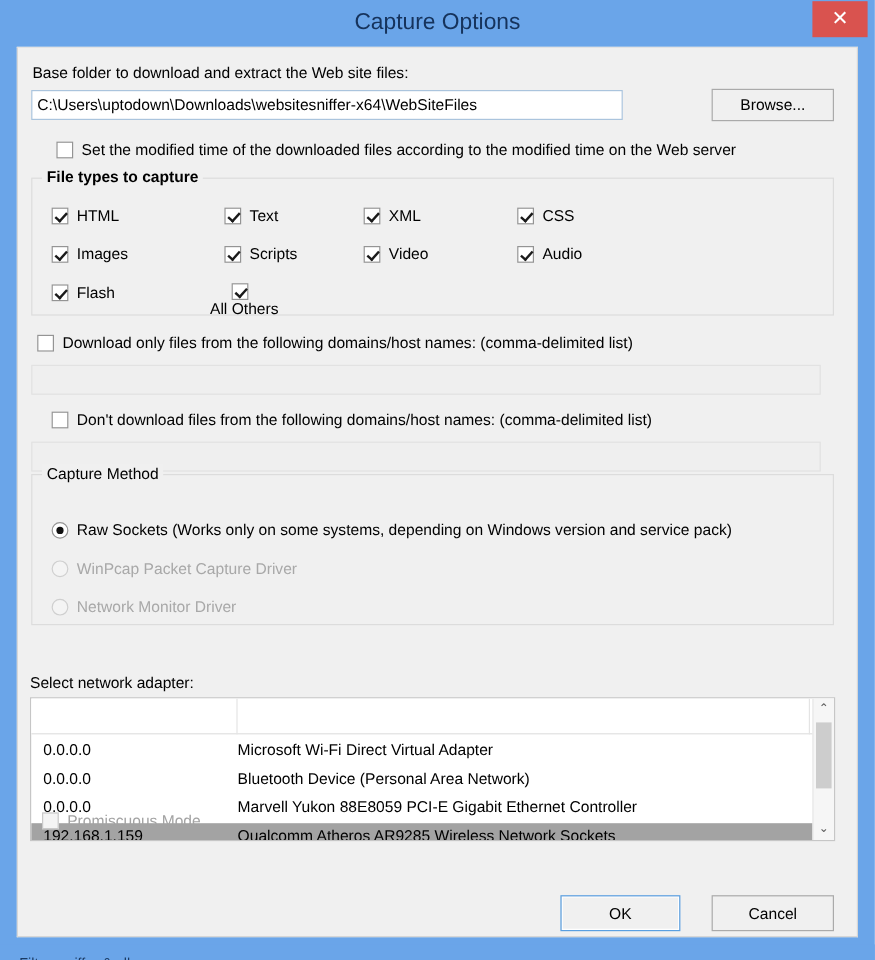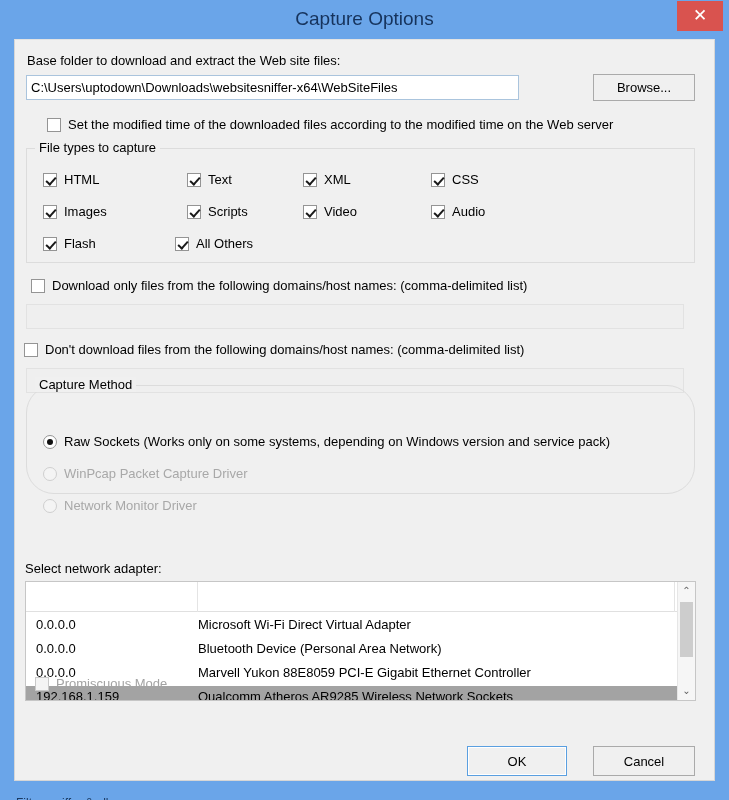--- a/index.html
+++ b/index.html
@@ -313,21 +313,21 @@
 
     <div class="txtbox" style="left:11px; top:35px; width:493px;" placeholder="">C:\Users\uptodown\Downloads\websitesniffer-x64\WebSiteFiles</div>
 
     <div class="btn" style="left:578px; top:34px; width:102px; height:27px;">Browse...</div>
 
     <div class="cb" style="left:16px; top:77px;padding-left:16px;">
       <span class="box"></span>
       <span class="cbtext">Set the modified time of the downloaded files according to the modified time on the Web server</span>
     </div>
 
-    <div class="group" style="left:11px; top:108px; width:669px; height:115px;">
+    <div class="group" style="left:11px; top:108px; width:669px; height:115px;font-weight:bold;">
       <div class="group-title">File types to capture</div>
     </div>
 
     <div class="cb" style="left:28px; top:132px;">
       <span class="box checked"></span>
       <span class="cbtext">HTML</span>
     </div>
     <div class="cb" style="left:172px; top:132px;">
       <span class="box checked"></span>
       <span class="cbtext">Text</span>
@@ -355,38 +355,38 @@
     </div>
     <div class="cb" style="left:416px; top:164px;">
       <span class="box checked"></span>
       <span class="cbtext">Audio</span>
     </div>
 
     <div class="cb" style="left:28px; top:196px;">
       <span class="box checked"></span>
       <span class="cbtext">Flash</span>
     </div>
-    <div class="cb" style="left:160px; top:196px;">
+    <div class="cb" style="left:160px; top:196px;flex-direction:column;">
       <span class="box checked"></span>
       <span class="cbtext">All Others</span>
     </div>
 
     <div class="cb" style="left:16px; top:238px;">
       <span class="box"></span>
       <span class="cbtext">Download only files from the following domains/host names: (comma-delimited list)</span>
     </div>
     <div class="txtbox disabled" style="left:11px; top:264px; width:658px;" placeholder=""></div>
 
-    <div class="cb" style="left:9px; top:302px;justify-content:center;">
+    <div class="cb" style="left:28px; top:302px;justify-content:center;">
       <span class="box"></span>
       <span class="cbtext">Don't download files from the following domains/host names: (comma-delimited list)</span>
     </div>
     <div class="txtbox disabled" style="left:11px; top:328px; width:658px;" placeholder=""></div>
 
-    <div class="group" style="left:11px; top:345px; width:669px; height:109px;border-radius:28px;">
+    <div class="group" style="left:11px; top:355px; width:669px; height:126px;">
       <div class="group-title">Capture Method</div>
     </div>
 
     <div class="rb disabled" style="left:28px; top:426px;">
       <span class="circ"></span>
       <span class="rbtext">WinPcap Packet Capture Driver</span>
     </div>
     <div class="rb" style="left:28px; top:394px;">
       <span class="circ on"></span>
       <span class="rbtext">Raw Sockets  (Works only on some systems, depending on Windows version and service pack)</span>

